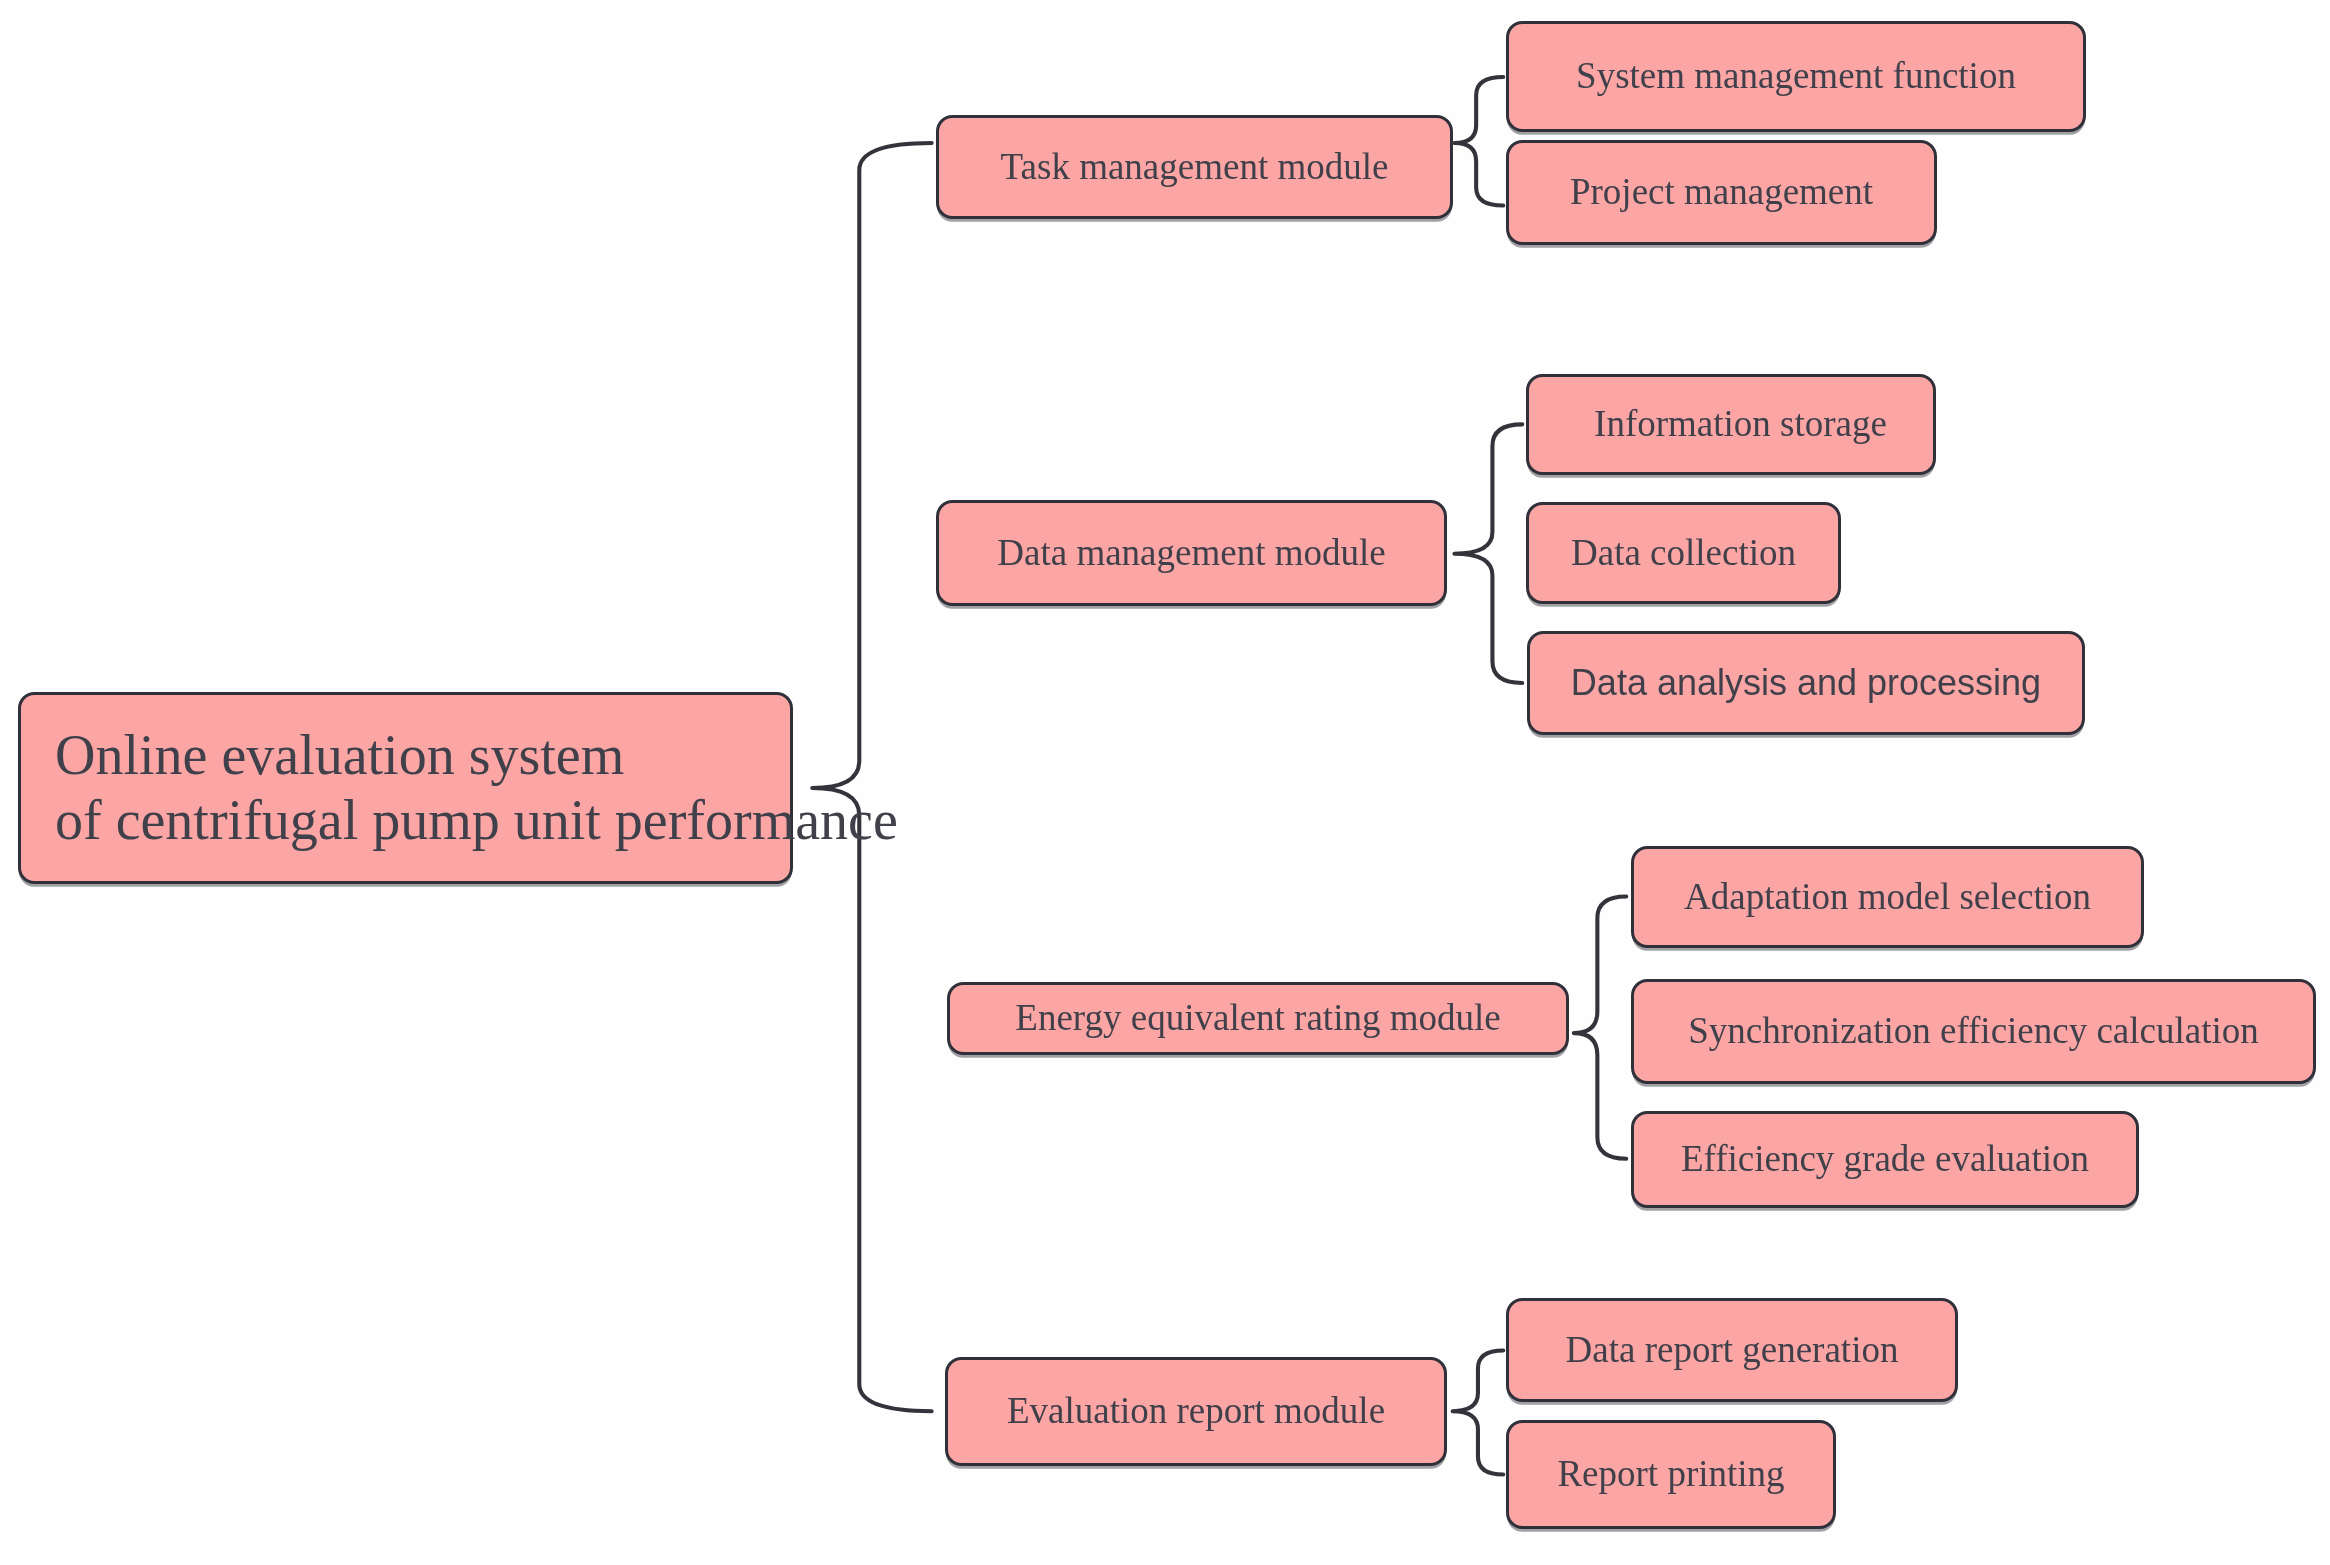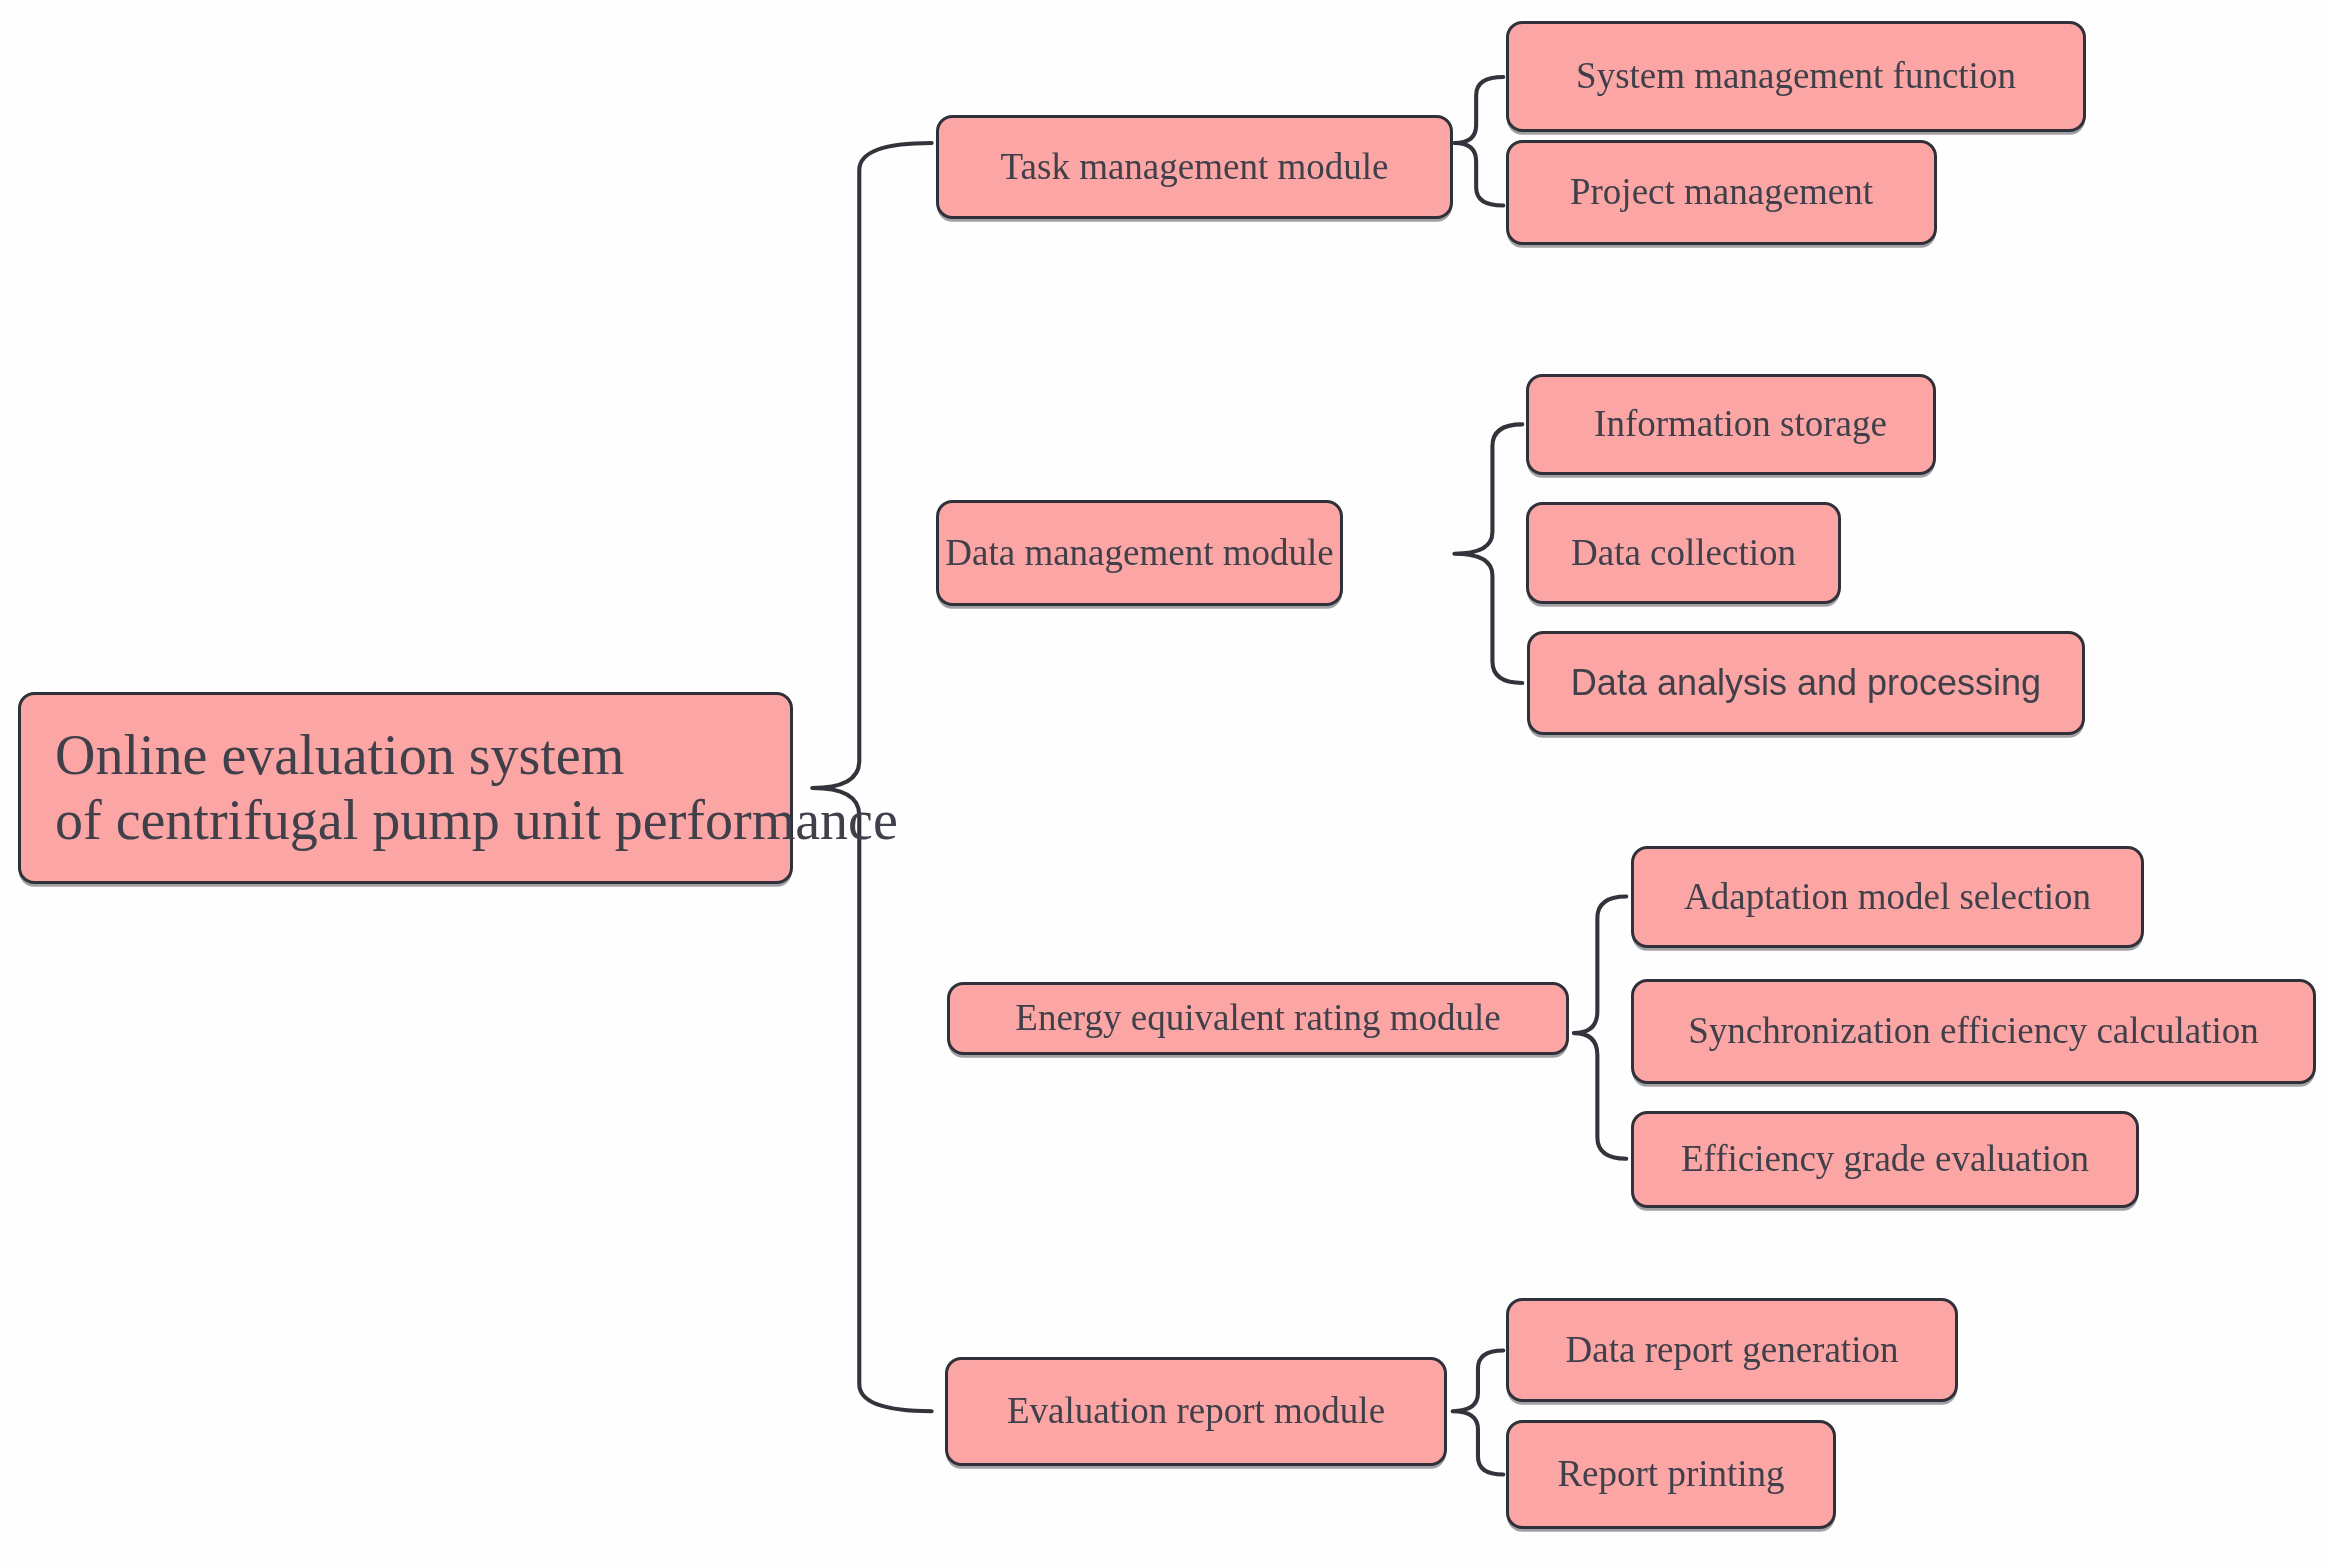--- a/index.html
+++ b/index.html
@@ -63,21 +63,21 @@
     font-size: 36px;
   }
 
   
   #node-root      { left: 18px;   top: 692px;  width: 775px; height: 192px; }
 
   #node-m0        { left: 936px; top: 90px;  width: 517px; height: 104px; margin-top: 25px; }
   #node-m0c0      { left: 1506px; top: 21px;   width: 580px; height: 111px; }
   #node-m0c1      { left: 1506px; top: 140px;  width: 431px; height: 105px; }
 
-  #node-m1        { left: 936px; top: 500px;  width: 407px; height: 106px; }
+  #node-m1        { left: 936px; top: 500px;  width: 511px; height: 106px; }
   #node-m1c0      { left: 1526px; top: 374px;  width: 410px; height: 101px; padding-left: 19px; }
   #node-m1c1      { left: 1526px; top: 502px;  width: 315px; height: 102px; }
   #node-m1c2      { left: 1527px; top: 631px;  width: 558px; height: 104px; }
 
   #node-m2        { left: 947px; top: 982px; width: 622px; height: 73px; }
   #node-m2c0      { left: 1631px; top: 846px;  width: 513px; height: 102px; }
   #node-m2c1      { left: 1631px; top: 979px; width: 685px; height: 105px; }
   #node-m2c2      { left: 1631px; top: 1111px; width: 508px; height: 97px; }
 
   #node-m3        { left: 945px; top: 1357px; width: 502px; height: 109px; }

